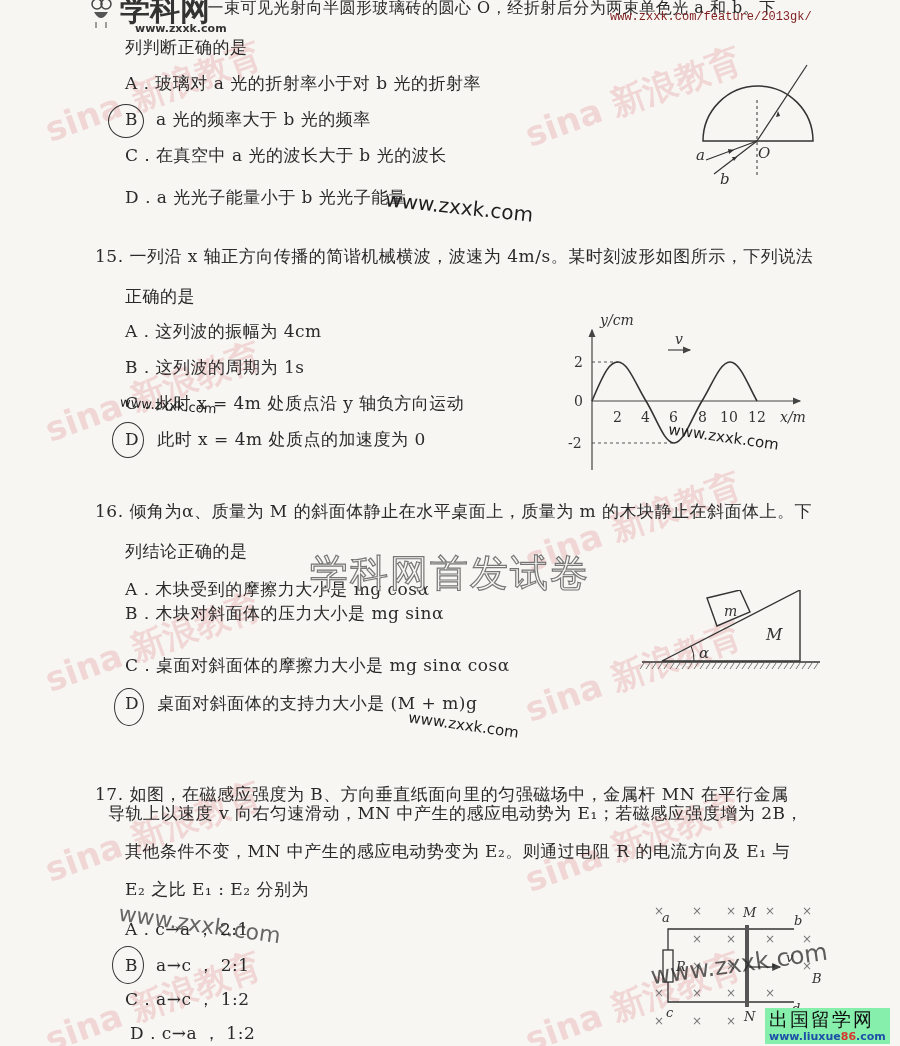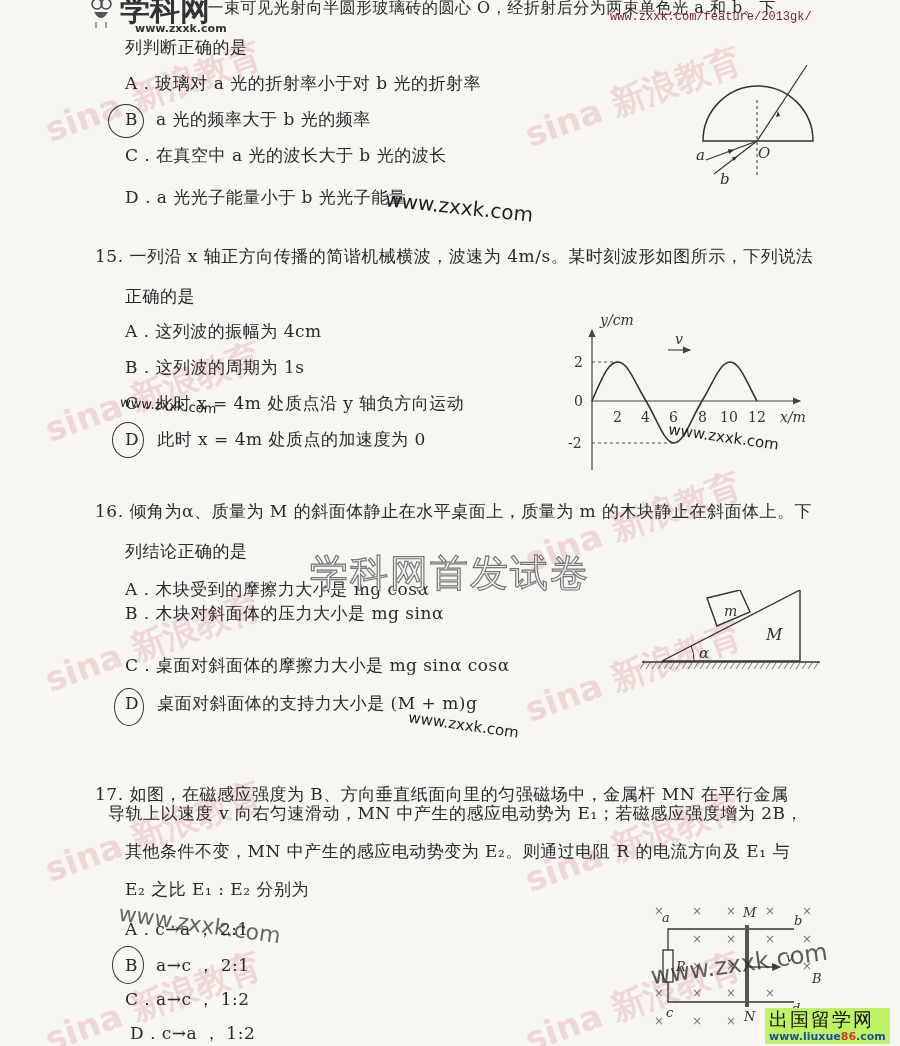--- a/index.html
+++ b/index.html
@@ -209,18 +209,18 @@
       <text x="156" y="67">v</text>
       <text x="182" y="88">B</text>
       <text x="36" y="122">c</text>
       <text x="114" y="126">N</text>
       <text x="162" y="118">d</text>
     </g>
   </svg>
 </div>
 <div class="wm-url" style="left:650px;top:950px;font-size:24px;transform:rotate(-8deg);color:rgba(40,40,40,0.75);">www.zxxk.com</div>
 
-<div class="abs" style="left:765px;top:1008px;background:#bef264;padding:0 4px;">
+<div class="abs" style="left:765px;top:1008px;background:#86efac;padding:0 4px;">
   <div style="font-family:'DejaVu Sans',sans-serif;font-size:19px;color:#111;letter-spacing:2px;line-height:22px;">出国留学网</div>
   <div style="font-family:'DejaVu Sans',sans-serif;font-size:11px;font-weight:bold;line-height:14px;">
     <span style="color:#1d4fa8;">www.liuxue</span><span style="color:#d9342b;">86</span><span style="color:#1d4fa8;">.com</span>
   </div>
 </div>
 
 </body></html>

